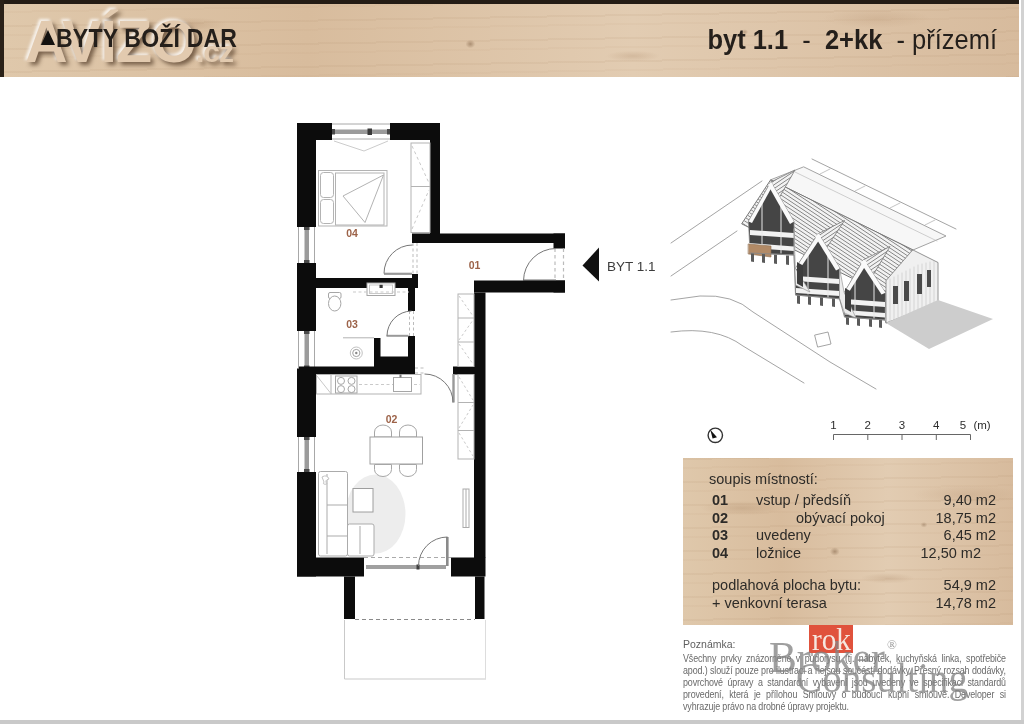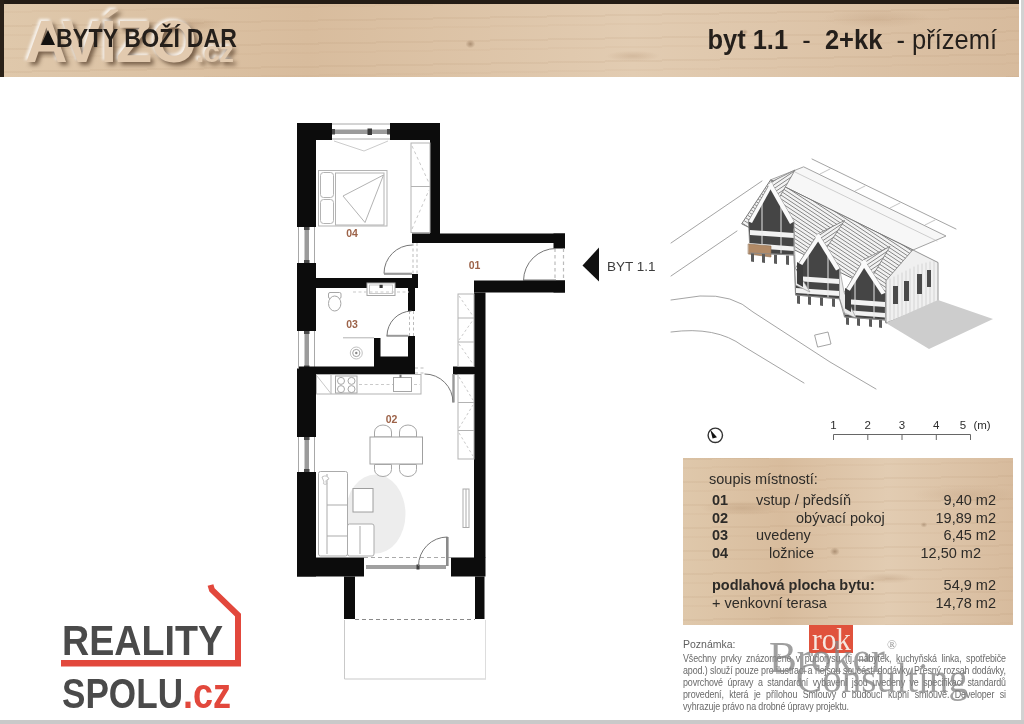--- a/index.html
+++ b/index.html
@@ -35,28 +35,28 @@
 
 <div class="wood" style="position:absolute;left:683px;top:458px;width:330px;height:167px;"></div>
 
 <div style="position:absolute;left:683px;top:458px;width:330px;height:167px;color:#2d2b28;font-size:14.5px;">
  <div style="position:absolute;left:26px;top:13px;">soupis místností:</div>
  <div style="position:absolute;left:29px;top:34px;font-weight:bold;">01</div>
       <div style="position:absolute;left:73px;top:34px;">vstup / předsíň</div>
       <div style="position:absolute;right:17px;top:34px;">9,40 m2</div>
  <div style="position:absolute;left:29px;top:51.5px;font-weight:bold;">02</div>
       <div style="position:absolute;left:73px;top:51.5px;margin-left:40px;">obývací pokoj</div>
-      <div style="position:absolute;right:17px;top:51.5px;">19,89 m2</div>
+      <div style="position:absolute;right:17px;top:51.5px;">18,75 m2</div>
  <div style="position:absolute;left:29px;top:69px;font-weight:bold;">03</div>
       <div style="position:absolute;left:73px;top:69px;">uvedeny</div>
       <div style="position:absolute;right:17px;top:69px;">6,45 m2</div>
  <div style="position:absolute;left:29px;top:86.5px;font-weight:bold;">04</div>
-      <div style="position:absolute;left:86px;top:86.5px;text-align:right;">ložnice</div>
+      <div style="position:absolute;left:73px;top:86.5px;text-align:right;">ložnice</div>
       <div style="position:absolute;right:32px;top:86.5px;text-align:right;">12,50 m2</div>
- <div style="position:absolute;left:29px;top:119px;font-weight:bold;">podlahová plocha bytu:</div>
+ <div style="position:absolute;left:29px;top:119px;font-weight:normal;">podlahová plocha bytu:</div>
       <div style="position:absolute;right:17px;top:119px;font-weight:normal;">54,9 m2</div>
  <div style="position:absolute;left:29px;top:137px;">+ venkovní terasa</div>
       <div style="position:absolute;right:17px;top:137px;">14,78 m2</div>
 </div>
 
 <div style="position:absolute;left:683px;top:638px;font-size:10.5px;color:#5f5f5f;">Poznámka:</div>
 
 <div style="position:absolute;left:683px;top:652.5px;width:369px;font-size:10.2px;line-height:12.1px;color:#6a6a6a;letter-spacing:-0.15px;transform:scaleX(0.875);transform-origin:0 0;">
 <div style="text-align:justify;text-align-last:justify;white-space:nowrap;">Všechny prvky znázorněné v půdorysu (tj. nábytek, kuchyňská linka, spotřebiče</div>
 <div style="text-align:justify;text-align-last:justify;white-space:nowrap;">apod.) slouží pouze pro ilustraci a nejsou součástí dodávky. Přesný rozsah dodávky,</div>
@@ -70,30 +70,20 @@
  <rect x="809" y="625" width="44" height="28" fill="#e0523c"></rect>
  <g font-family="Liberation Serif,serif" fill="#858585" opacity="0.78">
   <text x="769" y="672" font-size="44" textLength="116" lengthAdjust="spacingAndGlyphs">Broker</text>
   <text x="887" y="649" font-size="13">®</text>
   <text x="796" y="691.5" font-size="42" textLength="172" lengthAdjust="spacingAndGlyphs">Consulting</text>
  </g>
 
  <text x="812" y="650" font-family="Liberation Serif,serif" fill="#f6e8e0" font-size="31" textLength="39" lengthAdjust="spacingAndGlyphs">rok</text>
 </svg>
 
-<div style="position:absolute;left:61px;top:576px;width:185px;height:140px;">
-
-  <svg style="position:absolute;left:0;top:0;" width="185" height="148" viewBox="0 0 185 148">
-    <path d="M149.5,9 L151,14 L177,39 L177,87" fill="none" stroke="#e2483c" stroke-width="6"></path>
-    <rect x="0" y="84" width="180" height="6.5" fill="#e2483c"></rect>
-    <text x="1" y="78.5" font-size="42.5" font-weight="bold" fill="#4a4a4a" font-family="Liberation Sans,sans-serif" textLength="161" lengthAdjust="spacingAndGlyphs">REALITY</text>
-    <text x="1" y="132" font-size="42.5" font-weight="bold" fill="#4a4a4a" font-family="Liberation Sans,sans-serif" textLength="121" lengthAdjust="spacingAndGlyphs">SPOLU</text>
-    <text x="122" y="132" font-size="42.5" font-weight="bold" fill="#e2483c" font-family="Liberation Sans,sans-serif" textLength="48" lengthAdjust="spacingAndGlyphs">.cz</text>
-  </svg>
-</div>
 
 <div style="position:absolute;left:1021px;top:0;width:3px;height:724px;background:#d2d2d2;"></div>
 
 <div style="position:absolute;left:0;top:720px;width:1024px;height:4px;background:#c9c9c9;"></div>
 
 <svg id="plan" style="position:absolute;left:0;top:0;" width="1024" height="724" viewBox="0 0 1024 724">
 <defs>
  <pattern id="stripes" width="3.2" height="3.2" patternUnits="userSpaceOnUse" patternTransform="rotate(123.5)">
    <rect width="3.2" height="3.2" fill="#f2f2f2"></rect>
    <line x1="0" y1="0" x2="0" y2="3.2" stroke="#4a4a4a" stroke-width="1.05"></line>

